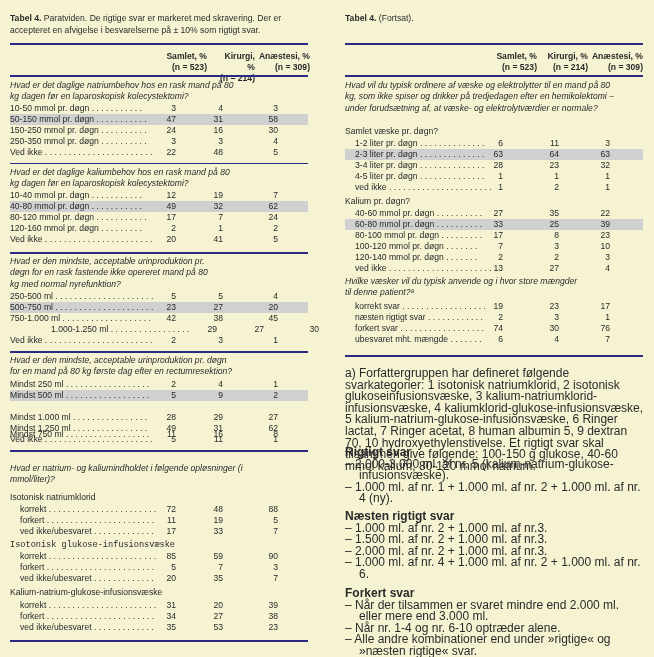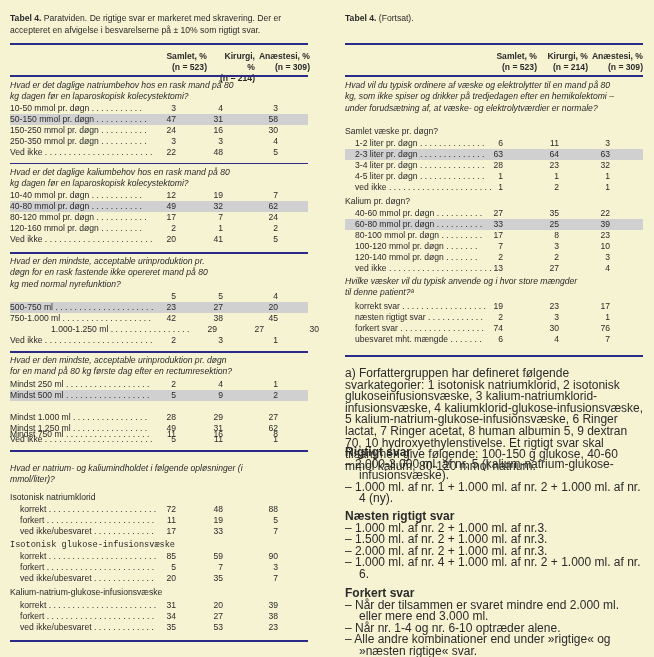--- a/index.html
+++ b/index.html
@@ -117,20 +117,21 @@
   <div class="row" style="top:234px;width:298px;">
     <span class="lbl" style="width:156px;">Ved ikke . . . . . . . . . . . . . . . . . . . . . . .</span>
     <span class="v" style="left:136px;">20</span>
     <span class="v" style="left:183px;">41</span>
     <span class="v" style="left:238px;">5</span>
   </div>
   <div class="rule-thin" style="top:252px;width:298px;height:2px;"></div>
 
   <div class="q" style="top:256px;width:200px;">Hvad er den mindste, acceptable urinproduktion pr. døgn for en rask fastende ikke opereret mand på 80 kg med normal nyrefunktion?</div>
   <div class="row" style="top:291px;width:298px;">
+    <span class="lbl" style="width:156px;">250-500 ml . . . . . . . . . . . . . . . . . . . . .</span>
     <span class="v" style="left:136px;">5</span>
     <span class="v" style="left:183px;">5</span>
     <span class="v" style="left:238px;">4</span>
   </div>
   <div class="row hl" style="top:302px;width:298px;">
     <span class="lbl" style="width:156px;">500-750 ml . . . . . . . . . . . . . . . . . . . . .</span>
     <span class="v" style="left:136px;">23</span>
     <span class="v" style="left:183px;">27</span>
     <span class="v" style="left:238px;">20</span>
   </div>

